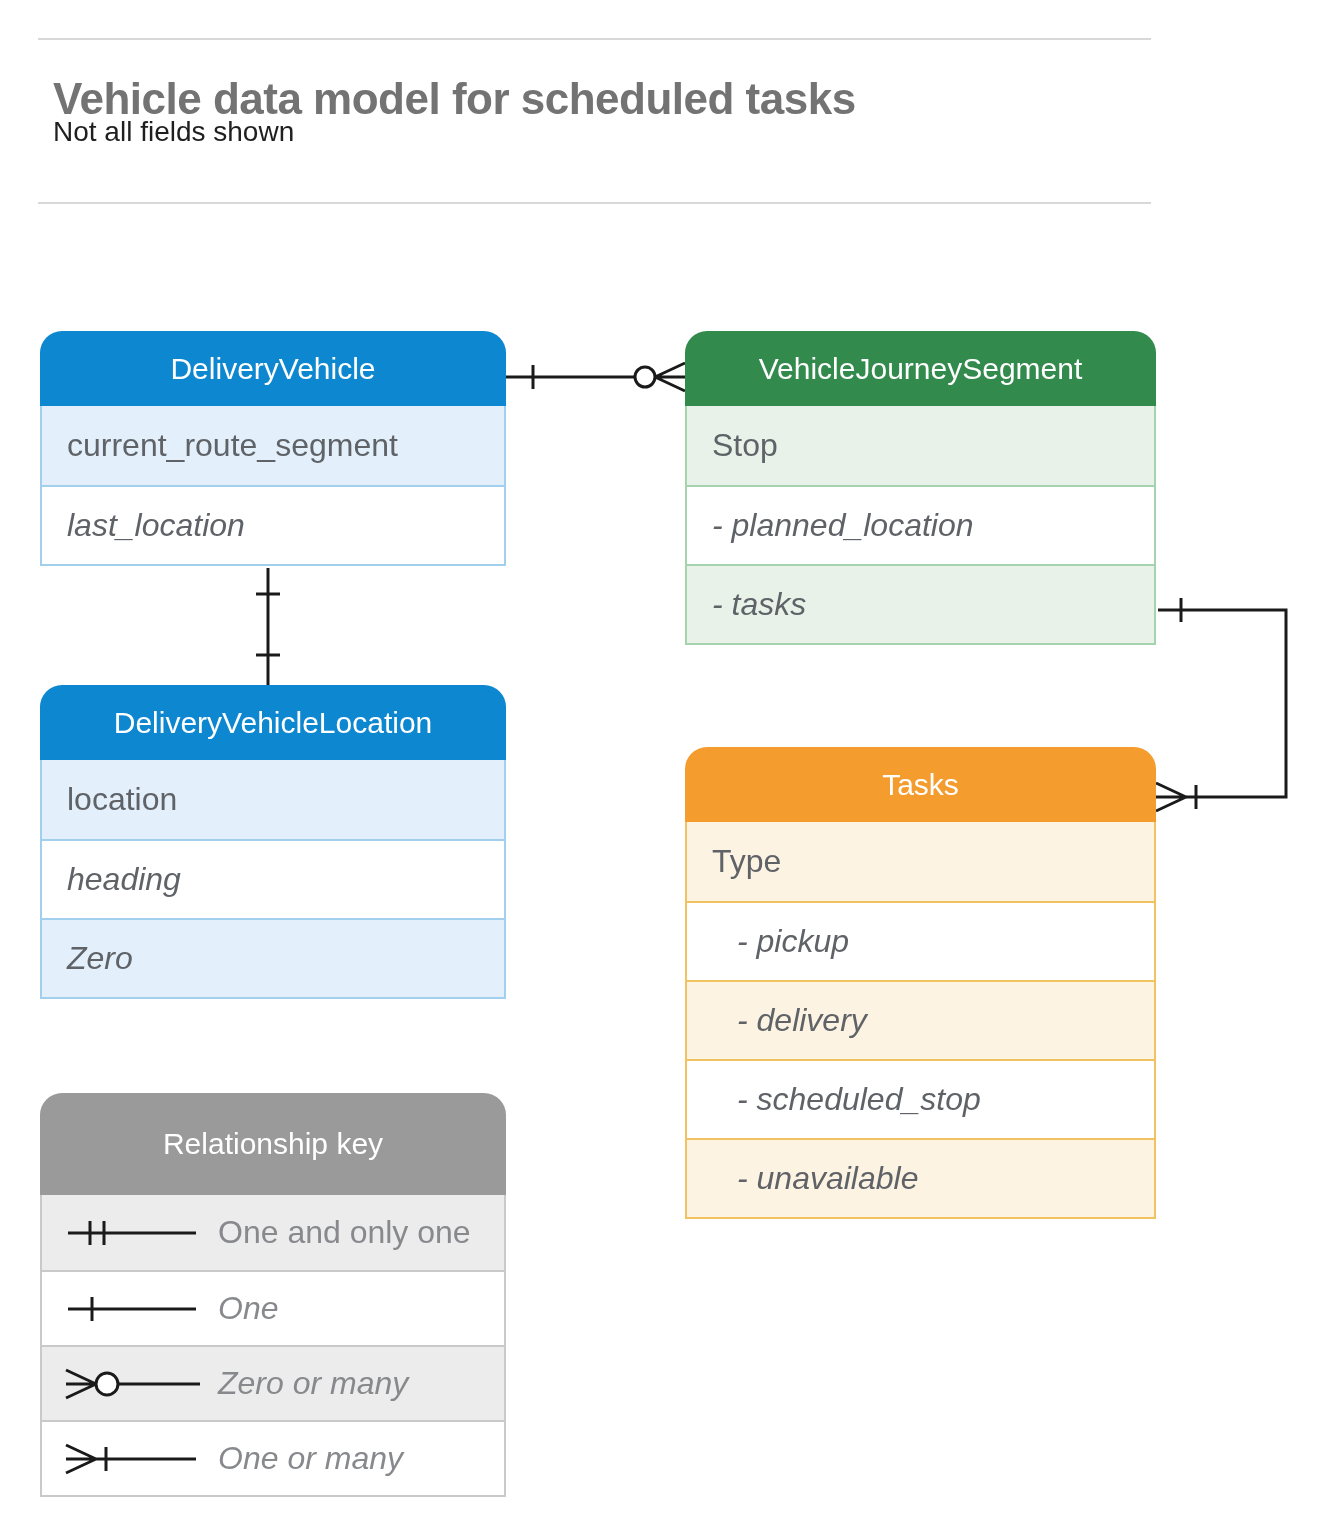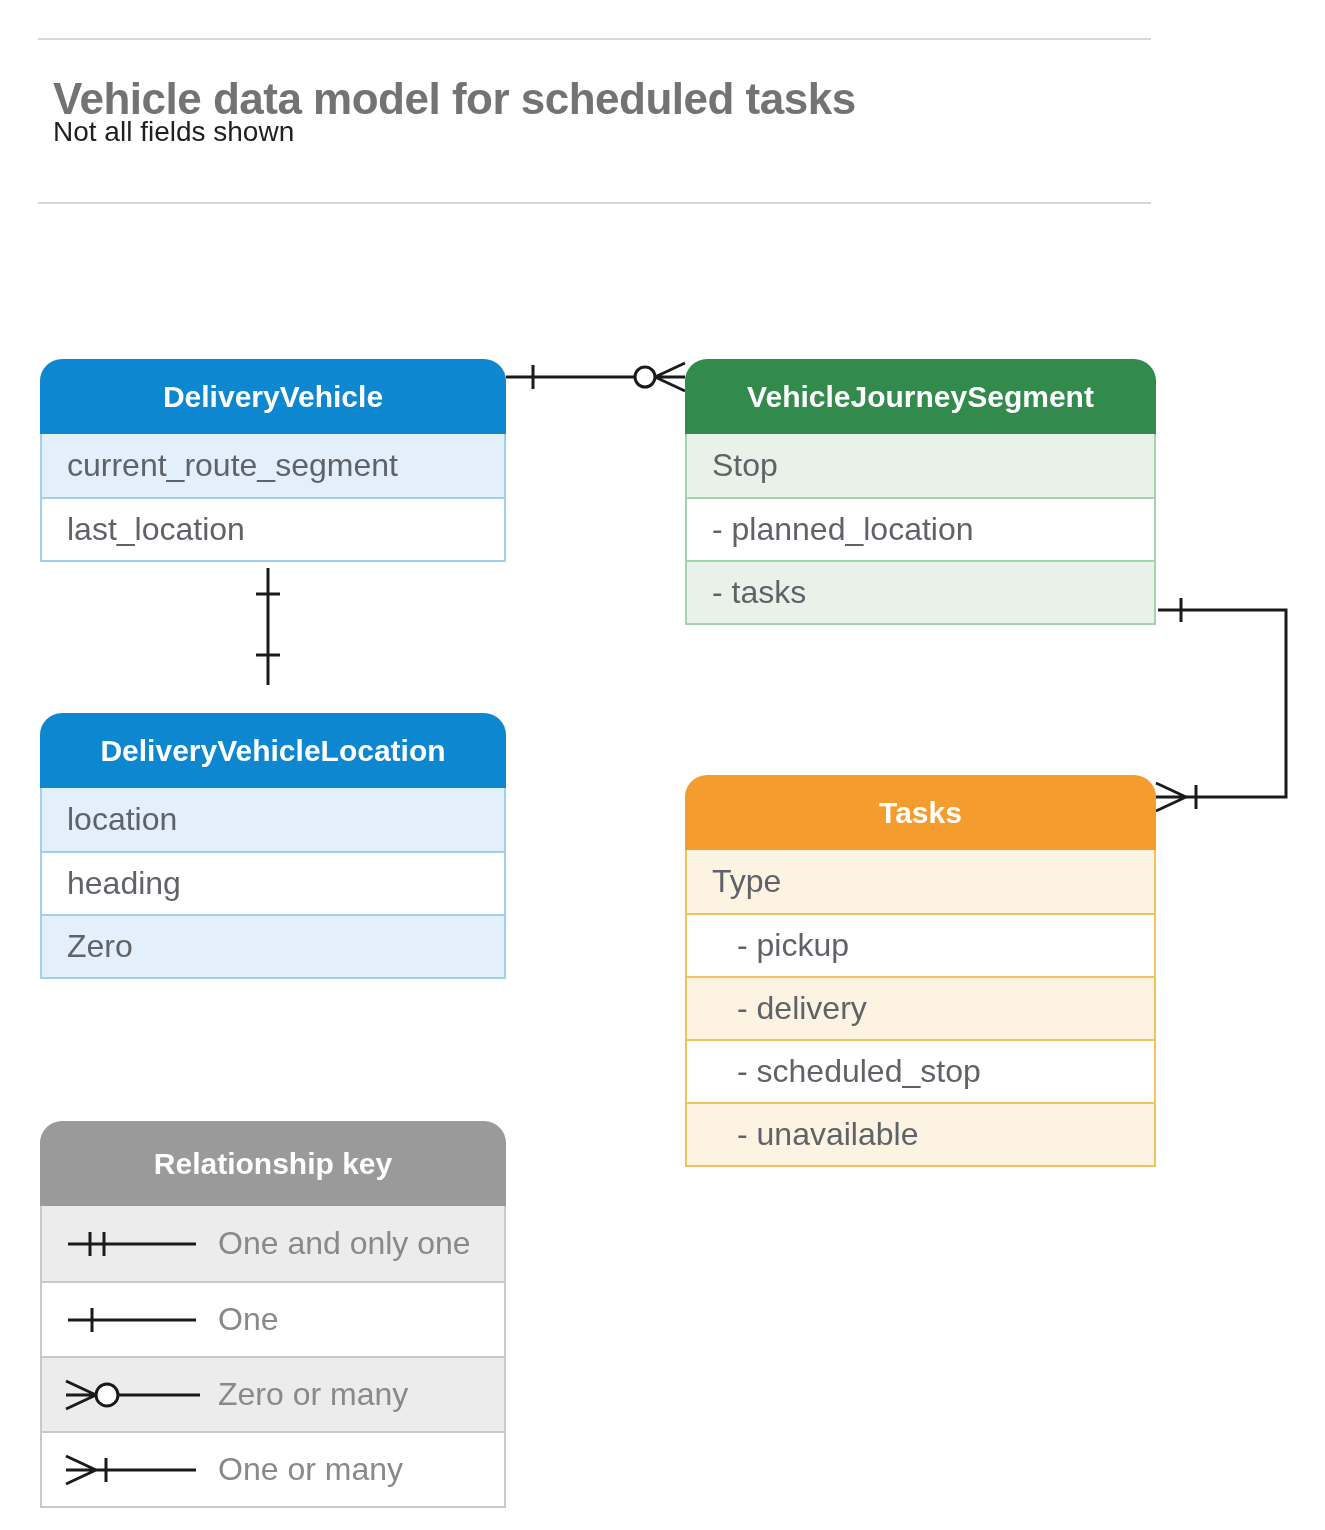--- a/index.html
+++ b/index.html
@@ -19,45 +19,45 @@
   .page-subtitle {
     position:absolute; left:53px; top:116px;
     font-size:28px; font-weight:400; color:#1F1F1F;
   }
 
   
   .entity { position:absolute; }
   .entity-header {
     height:75px; border-radius:22px 22px 0 0;
     display:flex; align-items:center; justify-content:center;
-    color:#FFFFFF; font-weight:700; font-size:30px;margin-top:28px;
+    color:#FFFFFF; font-weight:400; font-size:30px;
   }
   .entity-body { border:2px solid var(--border); border-top:none; background:#fff; }
   .entity-row {
-    height:63px; display:flex; align-items:center;
+    height:79px; display:flex; align-items:center;
     padding-left:25px; font-size:32px; color:#5F6368; background:#FFFFFF;
   }
-  .entity-row + .entity-row { border-top:2px solid var(--border); }
+  .entity-row + .entity-row { border-top:2px solid var(--border);font-style:italic; }
   .entity-row.light { background:var(--light); }
   .entity-row.indent { padding-left:50px; }
 
   .theme-blue   { --head:#0E87D1; --light:#E3EFFA; --border:#A3CFEF; }
   .theme-green  { --head:#338A4D; --light:#E8F2E9; --border:#A5D3AE; }
   .theme-orange { --head:#F49C2D; --light:#FDF3E2; --border:#F2C160; }
   .theme-gray   { --head:#9A9A9A; --light:#ECECEC; --border:#C9C9C9; }
   .entity-header { background:var(--head); }
 
   #entity-delivery-vehicle          { left:40px;  top:331px; width:466px; }
   #entity-vehicle-journey-segment   { left:685px; top:331px; width:471px; }
   #entity-delivery-vehicle-location { left:40px;  top:685px; width:466px; }
   #entity-tasks                     { left:685px; top:747px; width:471px; }
 
   
   #legend { left:40px; top:1093px; width:466px; }
-  #legend .entity-header { height:85px; font-size:30px; }
+  #legend .entity-header { height:102px; font-size:30px; }
   #legend .entity-row { height:75px; padding-left:22px; color:#87898C; }
   .legend-symbol { flex:0 0 140px; height:48px; margin-right:14px; }
   .legend-label { font-size:32px; }
 
   
   .connectors {
     position:absolute; left:0; top:0; width:1325px; height:1530px;
     pointer-events:none;
   }
   .connectors path { stroke:#1A1A1A; stroke-width:3; fill:none; }

